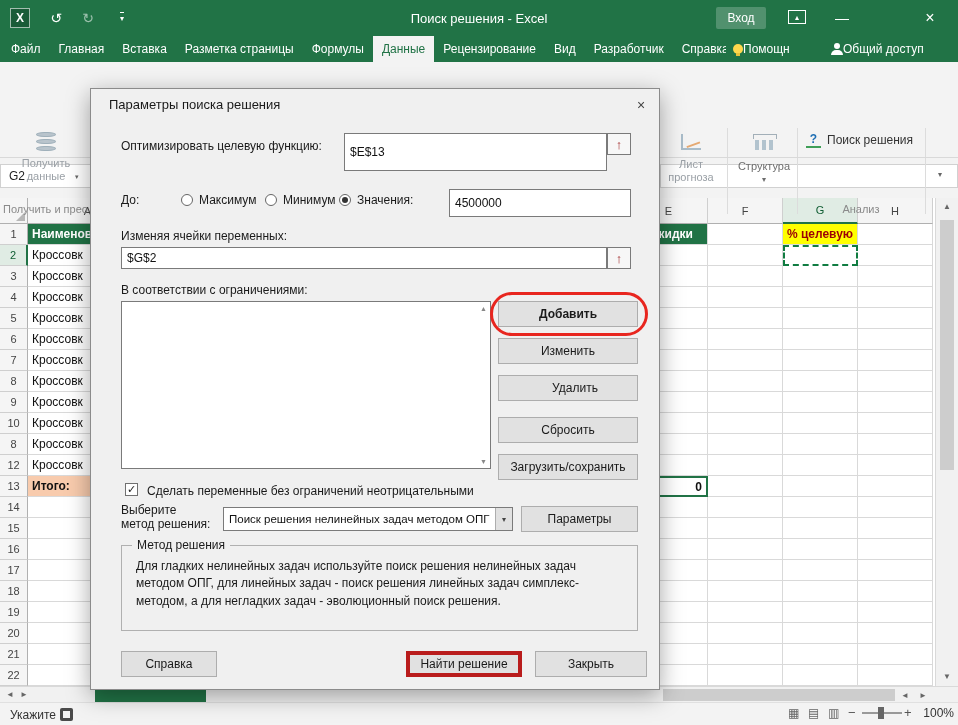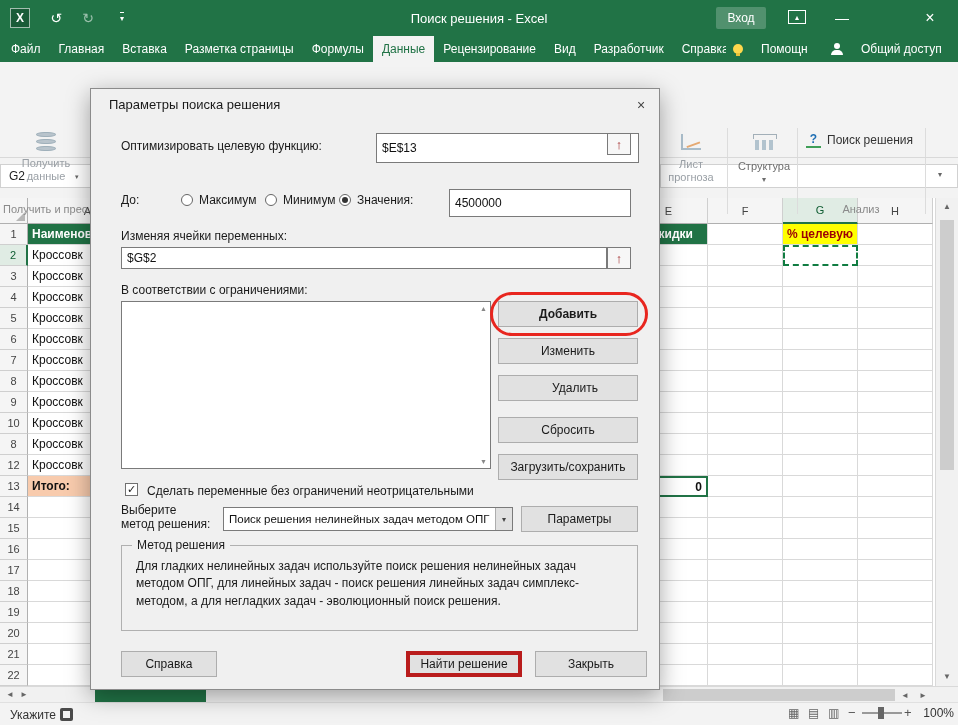--- a/index.html
+++ b/index.html
@@ -15,21 +15,21 @@
   #signin{position:absolute;left:716px;top:7px;width:50px;height:22px;background:rgba(255,255,255,.22);border-radius:2px;display:flex;align-items:center;justify-content:center;font-size:12px;color:#fff;}
   #excel-logo{position:absolute;left:10px;top:8px;width:20px;height:20px;background:#1a5c38;border:1px solid rgba(255,255,255,.6);display:flex;align-items:center;justify-content:center;font-weight:bold;font-size:12px;color:#fff;}
   #ribbonopts{position:absolute;left:788px;top:10px;width:18px;height:14px;border:1px solid #fff;display:flex;align-items:center;justify-content:center;font-size:8px;color:#fff;}
   .qat-line{border-top:1px solid #fff;font-size:8px;line-height:10px;display:inline-block;padding-top:1px;}
 
   
   #tabbar{position:absolute;left:0;top:36px;width:958px;height:26px;background:#217346;z-index:4;}
   #tab-strip{position:absolute;left:2px;top:0;width:724px;height:26px;display:flex;overflow:hidden;}
   .rtab{height:26px;line-height:26px;padding:0 9px;color:#fff;font-size:12px;white-space:nowrap;cursor:default;}
   .rtab.active{background:#f3f3f3;color:#217346;}
-  .tab-extra{position:absolute;top:0;height:26px;display:flex;align-items:center;gap:18px;color:#fff;font-size:12px;}
+  .tab-extra{position:absolute;top:0;height:26px;display:flex;align-items:center;gap:0;color:#fff;font-size:12px;}
   .bulb{width:10px;height:10px;border-radius:50%;background:#ffd84d;position:relative;}
   .bulb::after{content:"";position:absolute;left:3px;top:9px;width:4px;height:3px;background:#e8c23a;}
   .person{width:12px;height:12px;position:relative;}
   .person::before{content:"";position:absolute;left:3px;top:0;width:6px;height:6px;border-radius:50%;background:#fff;}
   .person::after{content:"";position:absolute;left:0;top:7px;width:12px;height:5px;border-radius:6px 6px 0 0;background:#fff;}
 
   
   #ribbon{position:absolute;left:0;top:62px;width:958px;height:96px;background:#f3f3f3;z-index:3;}
   #ribbon-border{position:absolute;left:0;top:157px;width:958px;height:1px;background:#d9d9d9;z-index:3;}
   .rlab{font-size:11px;color:#9aa0a6;text-align:center;line-height:13px;}
@@ -386,21 +386,21 @@
   <div id="zoom-track"></div>
   <div id="zoom-thumb"></div>
   <span class="zoom-btn" style="left:904px;">+</span>
   <div id="zoom-pct">100%</div>
 
   <div id="dlg">
     <div id="dlg-title">Параметры поиска решения</div>
     <div id="dlg-close">×</div>
 
     <div class="dlabel" style="left:30px;top:50px;">Оптимизировать целевую функцию:</div>
-    <div class="dfield" style="left:253px;top:44px;width:263px;height:30px;margin-left:32px;">$E$13</div>
+    <div class="dfield" style="left:253px;top:44px;width:263px;height:38px;">$E$13</div>
     <div class="refbtn" style="left:516px;top:44px;width:24px;height:22px;">↑</div>
 
     <div class="dlabel" style="left:30px;top:104px;">До:</div>
 
     <div class="dfield" style="left:358px;top:100px;width:182px;height:28px;">4500000</div>
 
     <div class="dlabel" style="left:30px;top:140px;">Изменяя ячейки переменных:</div>
     <div class="dfield" style="left:30px;top:158px;width:486px;height:22px;">$G$2</div>
     <div class="refbtn" style="left:516px;top:158px;width:24px;height:22px;">↑</div>
 

